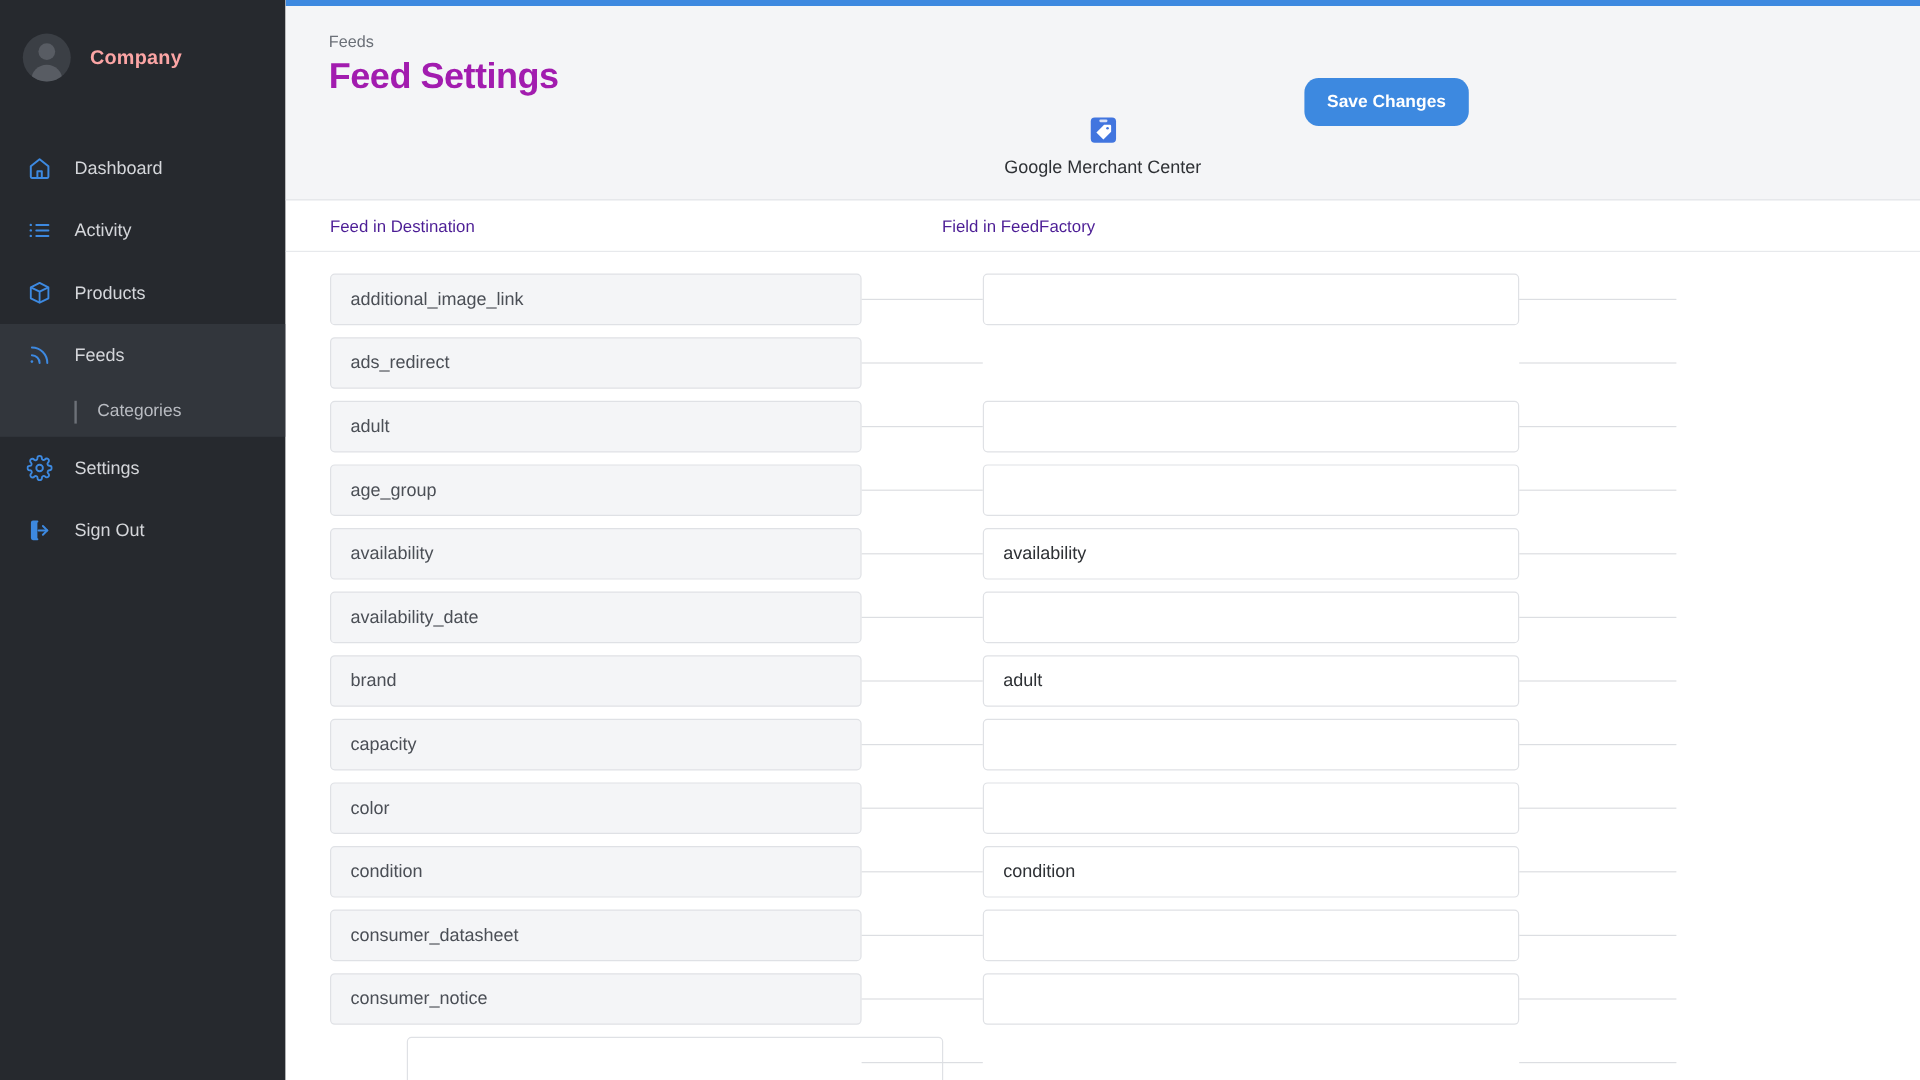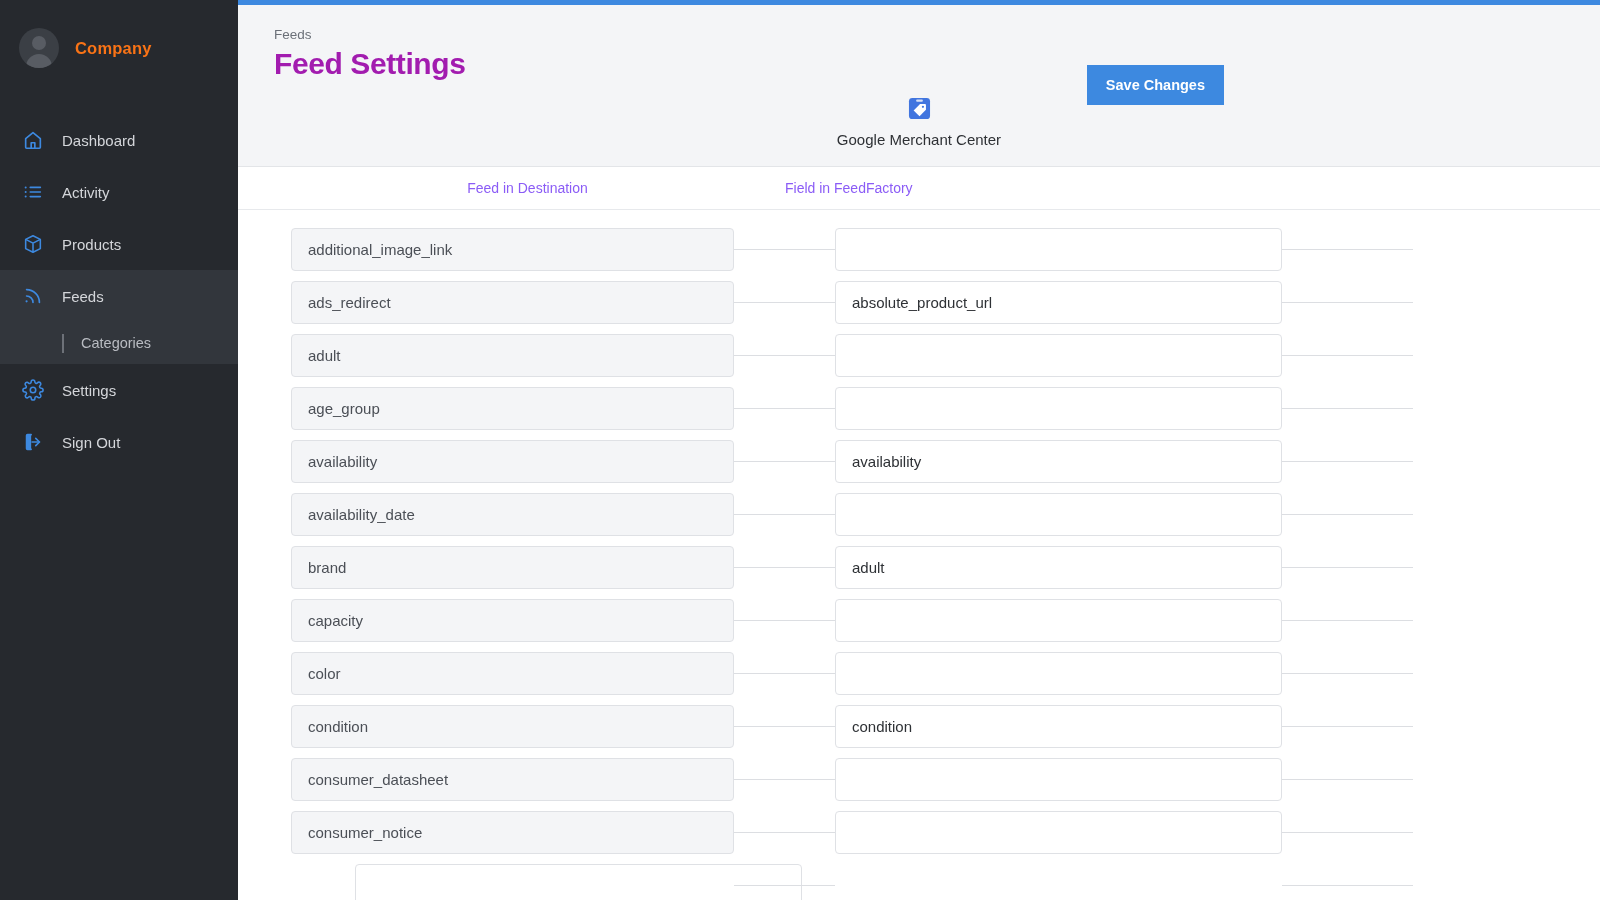--- a/index.html
+++ b/index.html
@@ -32,21 +32,21 @@
     content: ""; position: absolute;
     width: 14px; height: 14px; border-radius: 50%;
     background: #585c63; left: 13px; top: 8px;
   }
   .avatar::after {
     content: ""; position: absolute;
     width: 26px; height: 18px; border-radius: 13px 13px 0 0;
     background: #585c63; left: 7px; top: 26px;
   }
   .brand-name {
-    color: #f97316; font-size: 16.5px; font-weight: bold;
+    color: #fca5a5; font-size: 16.5px; font-weight: bold;
     letter-spacing: .2px;
   }
 
   .nav { margin-top: 38px; display: flex; flex-direction: column; }
   .nav-item {
     display: flex; align-items: center;
     gap: 18px; height: 52px; padding-left: 22px;
     color: #d4d6da; font-size: 15px;
     cursor: pointer; position: relative;
   }
@@ -83,38 +83,38 @@
     letter-spacing: -.4px; margin-bottom: 16px;
   }
   .dest {
     display: flex; align-items: center; gap: 11px; flex-direction: column;
   }
   .dest-ico { width: 23px; height: 23px; flex: none; display: block; }
   .dest-label { font-size: 15px; color: #2e3135; }
   .save-btn {
     position: absolute; right: 376px; top: 60px;
     background: #3d89e0; color: #fff;
-    border: none; border-radius: 0;
+    border: none; border-radius: 12px;
     font-family: "Liberation Sans", sans-serif;
     font-size: 14.5px; font-weight: bold;
     padding: 12px 19px; cursor: pointer;
   }
 
   .col-head {
     display: flex; flex: none;
     border-bottom: 1px solid #e7e9ec;
     height: 43px; align-items: center;
   }
   .col-head .ch {
-    font-size: 14px; color: #8b5cf6; text-align: center;
+    font-size: 14px; color: #4c1d95;
   }
   .ch-left { width: 542px; padding-left: 37px; }
   .ch-right { padding-left: 5px; }
 
-  .rows { flex: 1; overflow: hidden; padding-top: 13px; padding-left: 16px; }
+  .rows { flex: 1; overflow: hidden; padding-top: 13px; }
   .row {
     display: flex; align-items: center;
     height: 53px; position: relative;
   }
   .fld {
     height: 43px; border-radius: 4px;
     display: flex; align-items: center;
     padding: 0 16px; font-size: 15px;
   }
   .fld-dest {
@@ -250,21 +250,20 @@
     <div class="rows" id="rows">
         <div class="row">
           <div class="fld fld-dest">additional_image_link</div>
           <div class="conn conn-mid"></div>
           <div class="fld fld-src"></div>
           <div class="conn conn-right"></div>
         </div>
         <div class="row">
           <div class="fld fld-dest">ads_redirect</div>
           <div class="conn conn-mid"></div>
-          <div class="fld fld-src">absolute_product_url</div>
           <div class="conn conn-right"></div>
         </div>
         <div class="row">
           <div class="fld fld-dest">adult</div>
           <div class="conn conn-mid"></div>
           <div class="fld fld-src"></div>
           <div class="conn conn-right"></div>
         </div>
         <div class="row">
           <div class="fld fld-dest">age_group</div>

